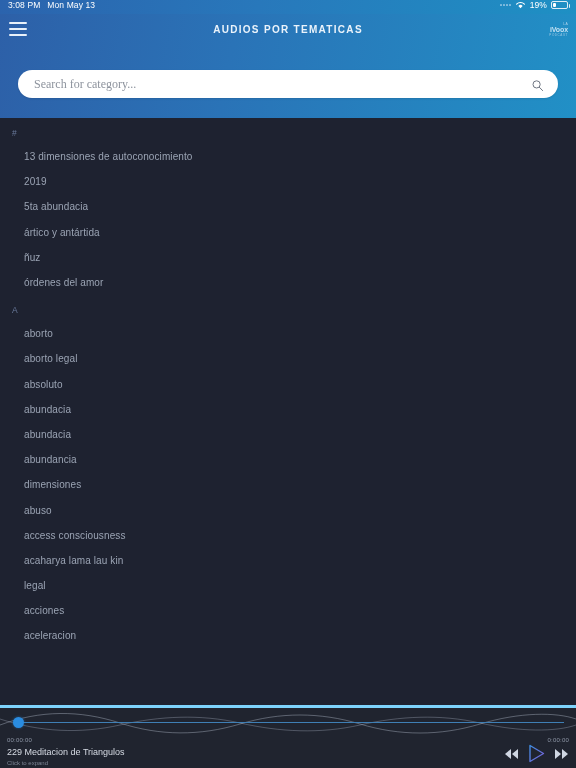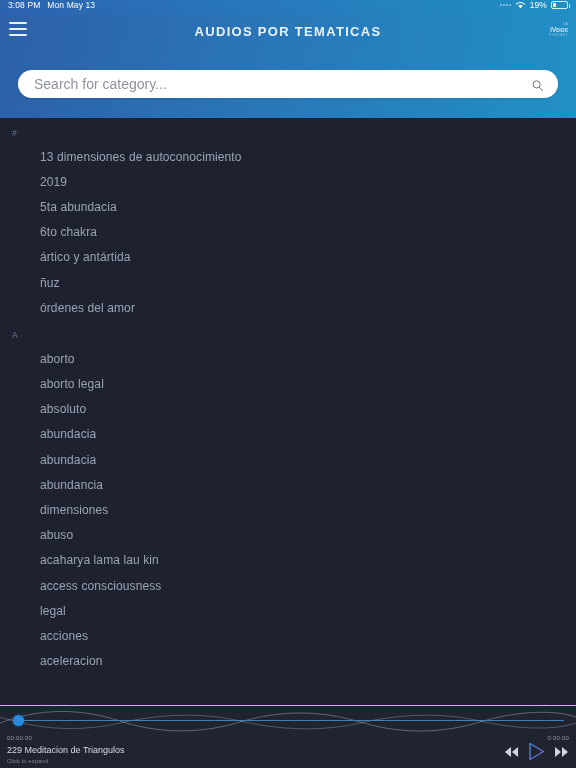--- a/index.html
+++ b/index.html
@@ -40,63 +40,63 @@
     background:linear-gradient(100deg,#2d60a8 0%,#2a73b7 40%,#2190c6 100%);
   }
   .header-bar{ position:relative; height:30px; display:flex; align-items:center; }
   .hamburger{
     position:absolute; left:9px; top:8px; width:18px; height:14px;
     display:flex; flex-direction:column; justify-content:space-between; cursor:pointer;
   }
   .hamburger span{ display:block; height:2px; background:#e8f1fa; border-radius:1px; }
   .header-title{
     position:absolute; left:0; right:0; text-align:center;
-    color:#eaf3fb; font-size:13px; letter-spacing:1.3px; font-weight:600;
+    color:#eaf3fb; font-size:10px; letter-spacing:1.3px; font-weight:600;
     text-transform:uppercase; top:10px;
   }
   .brand-logo{
     position:absolute; right:8px; top:9px; text-align:right; line-height:1;
     filter:blur(.25px); opacity:.92;
   }
   .brand-logo .b1{ display:block; font-size:3.4px; letter-spacing:.3px; color:#bcd9ee; }
   .brand-logo .b2{ display:block; font-size:7px; font-weight:700; letter-spacing:-.1px;
                    color:#cfe7f6; }
   .brand-logo .b3{ display:block; font-size:3px; letter-spacing:.6px; color:#a8cde6; margin-top:.5px;}
 
   
   .search-wrap{ position:absolute; left:18px; right:18px; top:56px; height:28px; }
   .search-box{
     width:100%; height:28px; background:#ffffff; border-radius:14px;
     display:flex; align-items:center; padding:0 14px 0 16px;
     box-shadow:0 1px 2px rgba(0,0,0,.10);
   }
   .search-input{
     flex:1; border:none; outline:none; background:transparent;
-    font-family:Liberation Sans, sans-serif; font-size:14px; color:#3a4250;
+    font-family:Liberation Serif, serif; font-size:12px; color:#3a4250;
   }
   .search-input::placeholder{ color:#8d939d; }
   .search-icon{ width:13px; height:13px; flex:0 0 13px; position:relative; cursor:pointer; }
 
   
   .list{
     position:absolute; top:118px; left:0; width:576px; bottom:63px;
     background:#1e2230; overflow:hidden;
   }
   .section-head{
     color:#69799a; font-size:8.5px; padding:10px 0 6px 12px; letter-spacing:.2px;
   }
   .list-item{
-    color:#9ba4b4; font-size:12px; padding:0 0 0 40px; height:25.2px;
+    color:#9ba4b4; font-size:10px; padding:0 0 0 24px; height:25.2px;
     display:flex; align-items:center; letter-spacing:.1px; cursor:pointer;
   }
 
   
   .player{
     position:absolute; left:0; bottom:0; width:576px; height:63px;
-    background:#20242f; border-top:1px solid #7dd3fc;
+    background:#20242f; border-top:3px solid #7dd3fc;
   }
   .wave{ position:absolute; left:0; top:0; width:576px; height:28px; }
   .track-line{
     position:absolute; left:18px; right:12px; top:14px; height:1px;
     background:#3f7fb5;
   }
   .knob{
     position:absolute; left:13px; top:9px; width:11px; height:11px;
     border-radius:50%; background:#2a8ce0; cursor:pointer;
     box-shadow:0 0 3px rgba(42,140,224,.5);
@@ -168,35 +168,34 @@
         </span>
       </div>
     </div>
   </div>
 
   <div class="list" id="category-list">
       <div class="section-head">#</div>
       <div class="list-item">13 dimensiones de autoconocimiento</div>
       <div class="list-item">2019</div>
       <div class="list-item">5ta abundacia</div>
-      <div class="list-item">6to chakra</div>
       <div class="list-item">ártico y antártida</div>
       <div class="list-item">ñuz</div>
       <div class="list-item">órdenes del amor</div>
       <div class="section-head">A</div>
       <div class="list-item">aborto</div>
       <div class="list-item">aborto legal</div>
       <div class="list-item">absoluto</div>
       <div class="list-item">abundacia</div>
       <div class="list-item">abundacia</div>
       <div class="list-item">abundancia</div>
       <div class="list-item">dimensiones</div>
       <div class="list-item">abuso</div>
+      <div class="list-item">access consciousness</div>
       <div class="list-item">acaharya lama lau kin</div>
-      <div class="list-item">access consciousness</div>
       <div class="list-item">legal</div>
       <div class="list-item">acciones</div>
       <div class="list-item">aceleracion</div>
     </div>
 
   <div class="player">
     <div class="wave">
       <svg width="576" height="28" viewBox="0 0 576 28" preserveAspectRatio="none">
         <path d="M0,17 C40,2 80,2 120,15 C160,28 200,28 240,16 C280,4 320,4 360,16 C400,28 440,28 480,16 C520,4 556,4 576,11" stroke="#b9c2d2" stroke-opacity=".40" stroke-width="1" fill="none"></path>
         <path d="M0,11 C40,24 80,26 120,17 C160,8 200,6 240,15 C280,24 320,26 360,17 C400,8 440,6 480,15 C520,24 556,24 576,17" stroke="#b9c2d2" stroke-opacity=".32" stroke-width="1" fill="none"></path>

